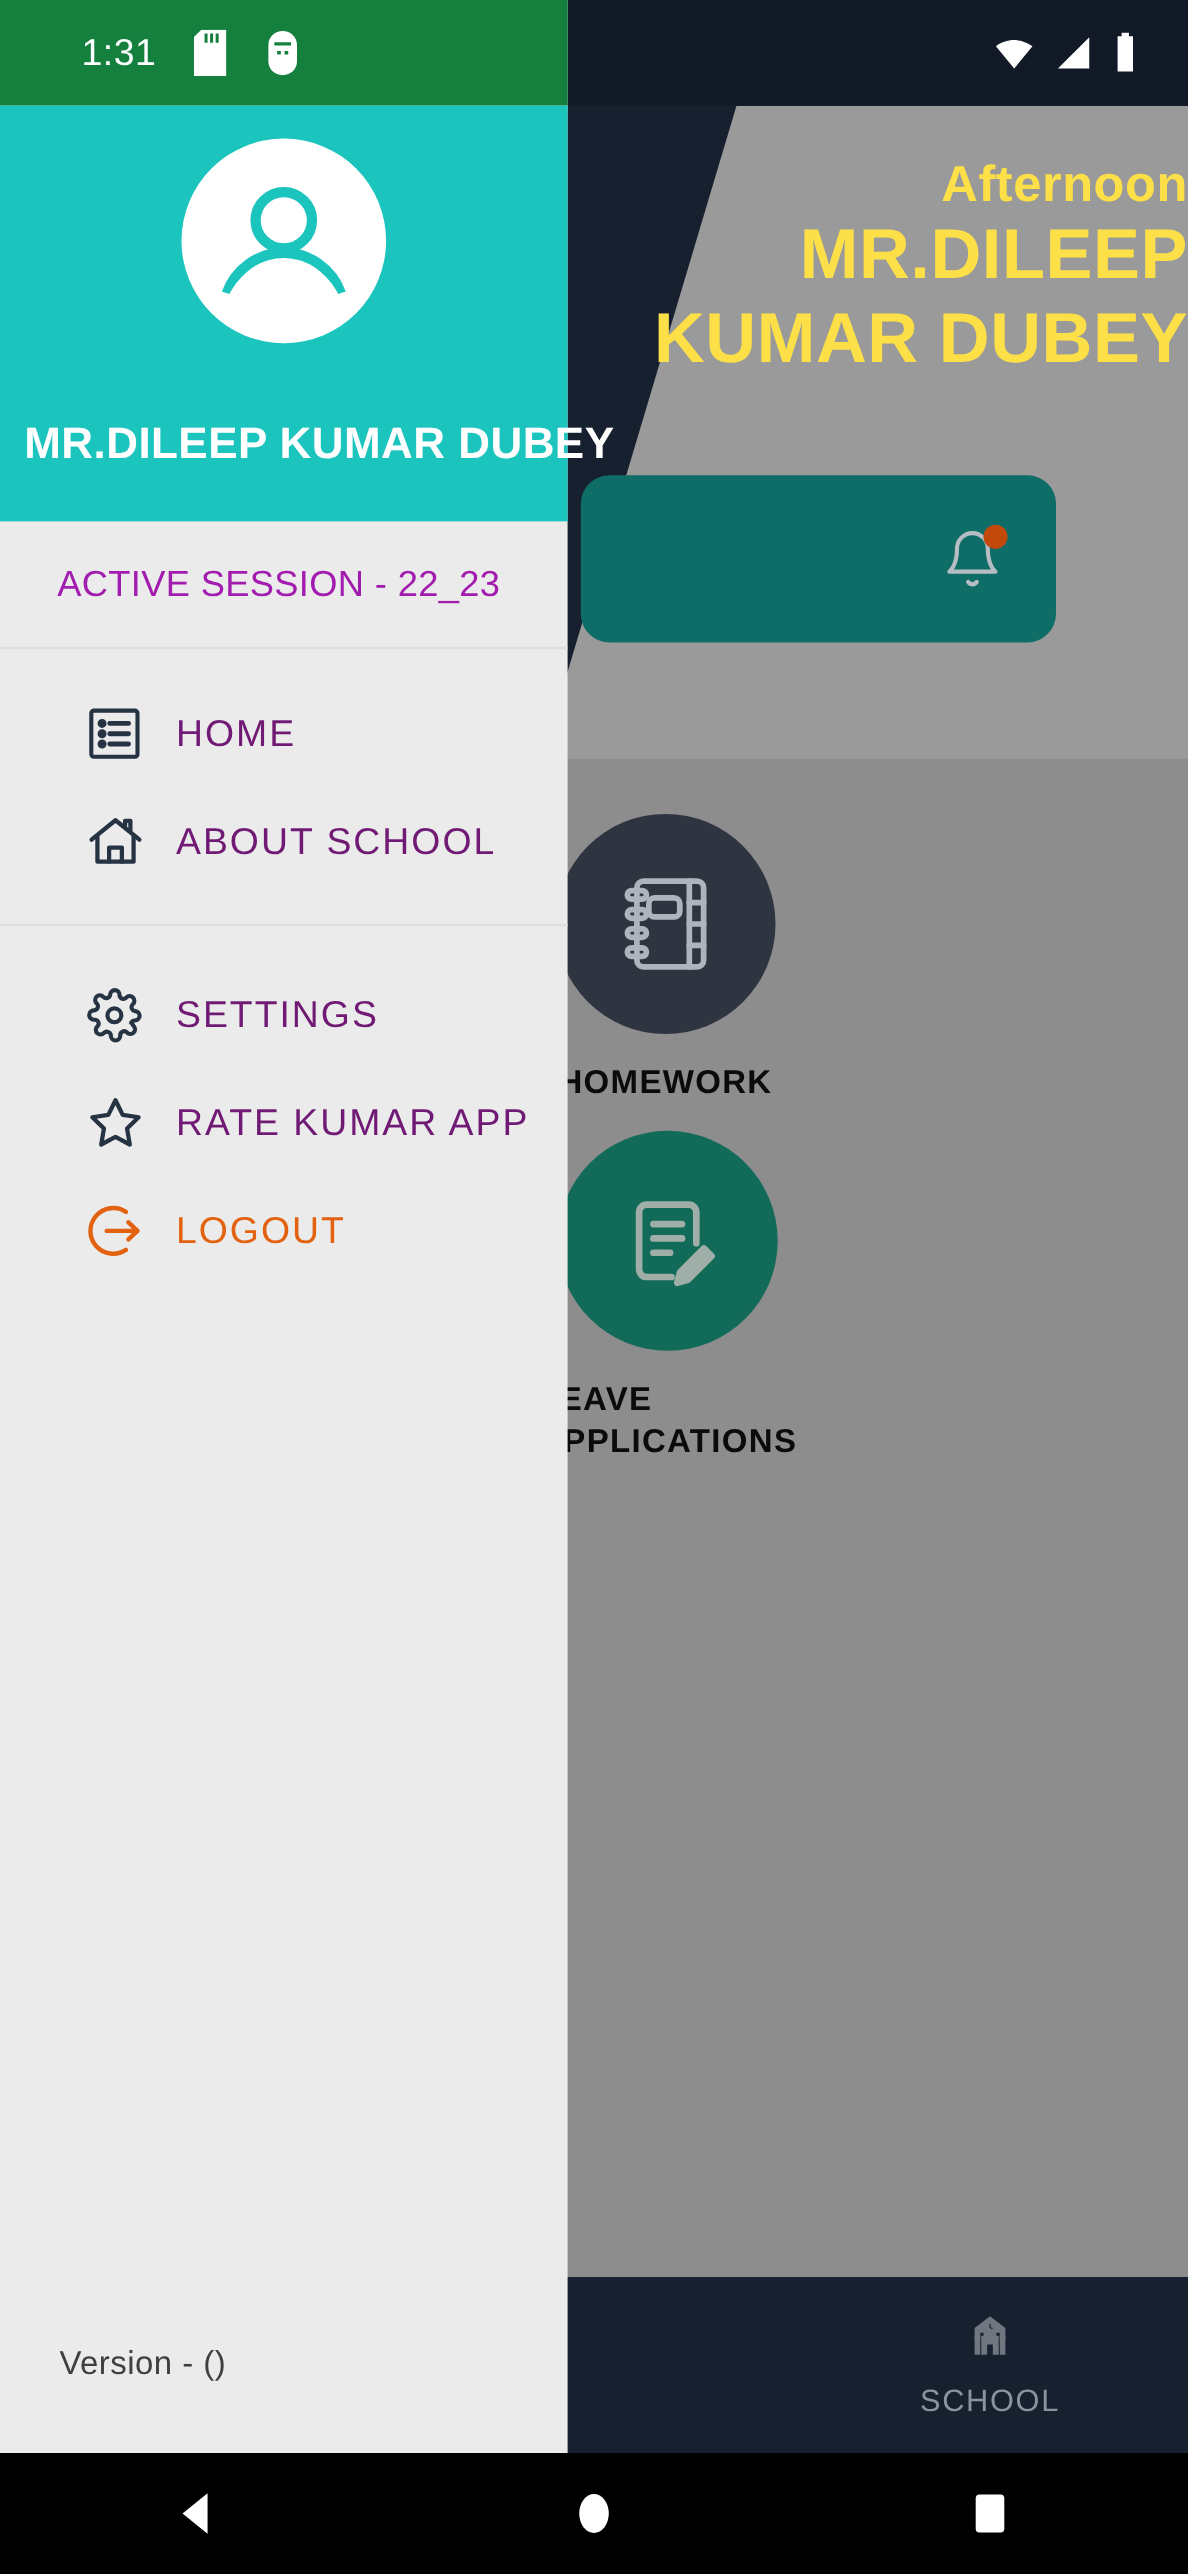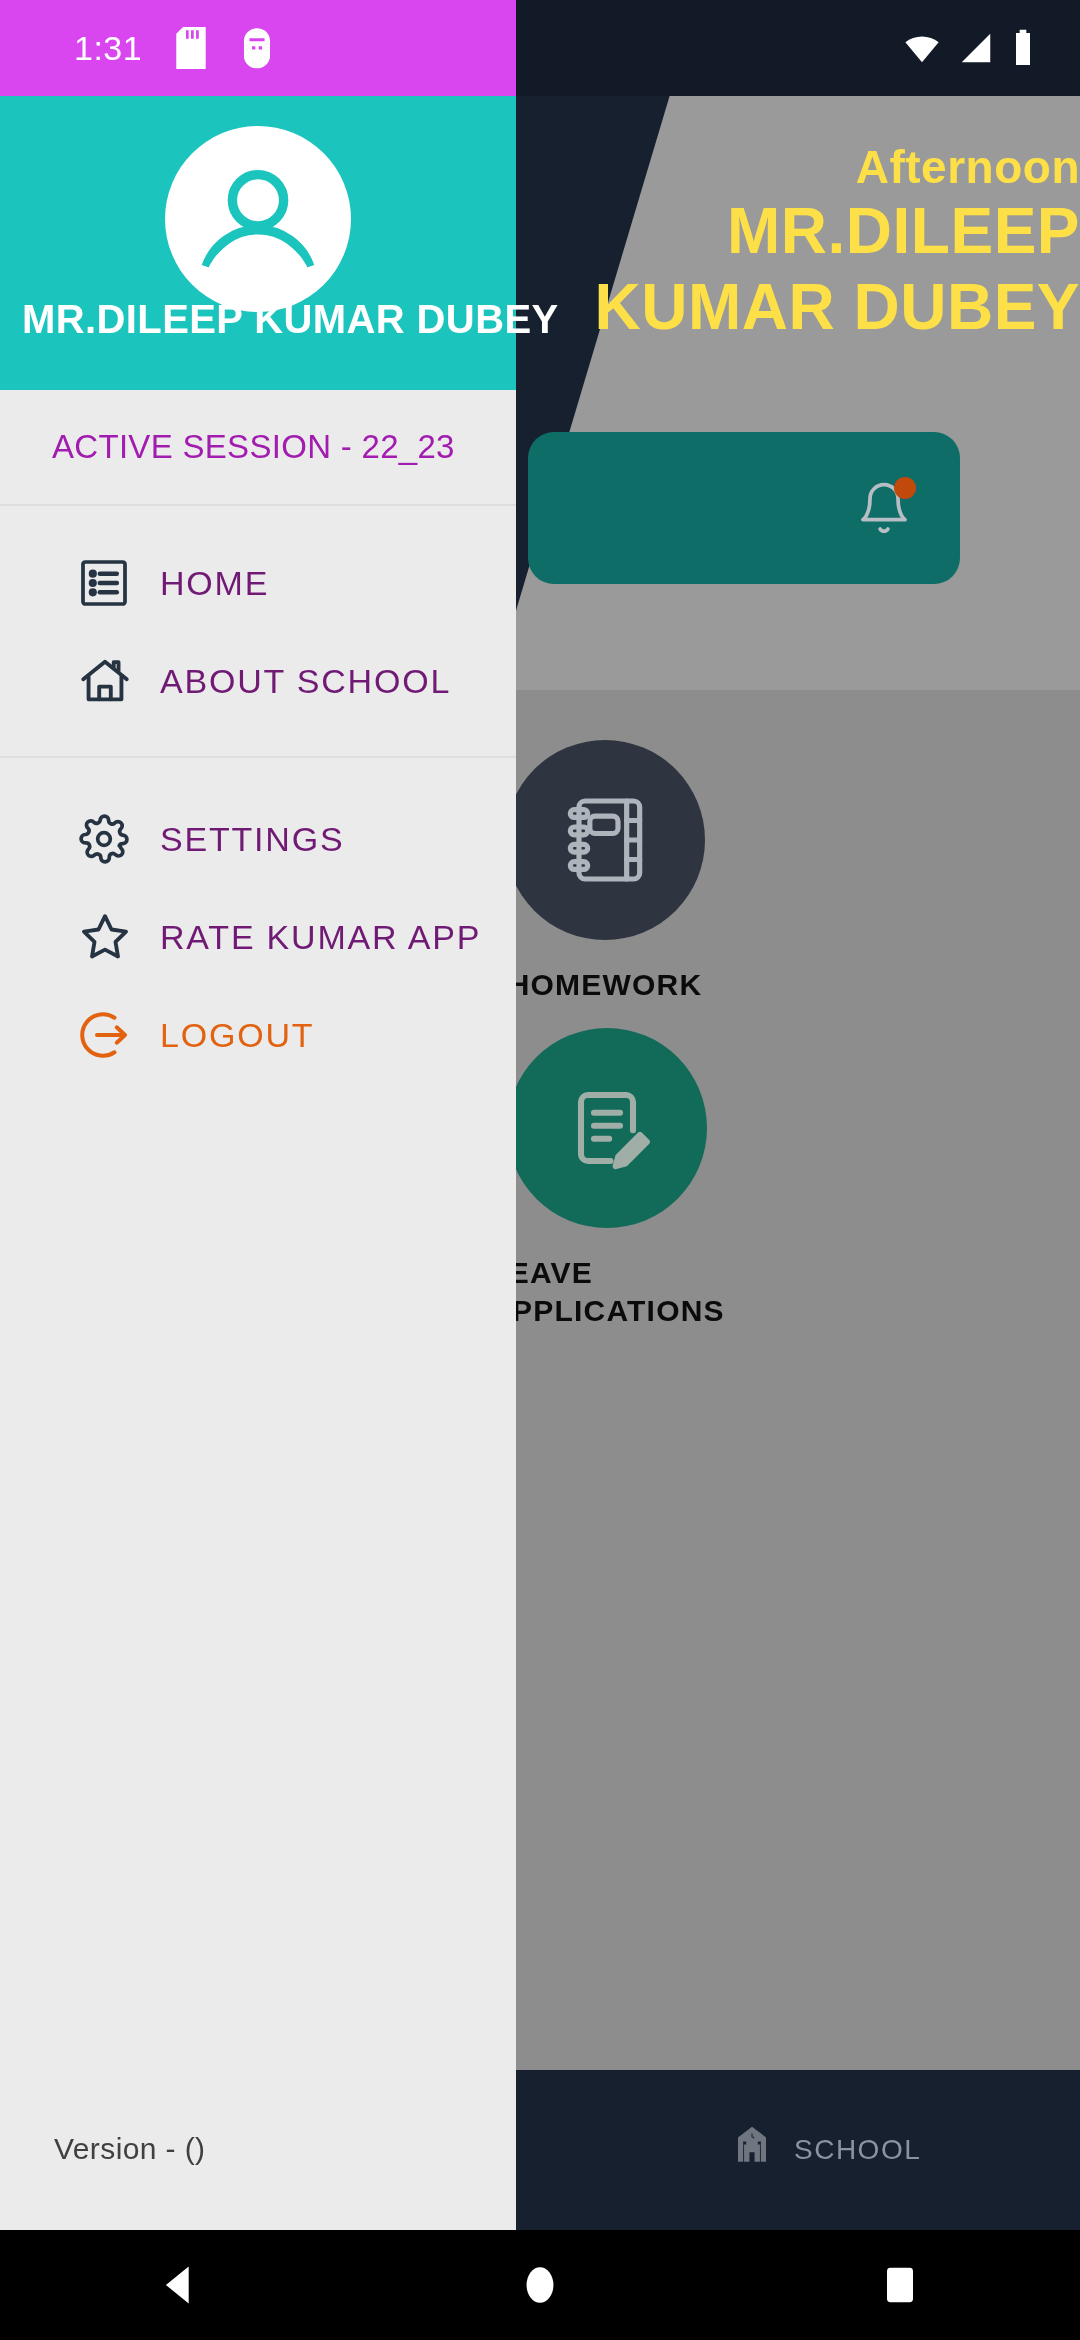--- a/index.html
+++ b/index.html
@@ -77,41 +77,41 @@
   #tile-leave .circle { background:#126B58; }
 
   
   #bg-bottomnav {
     position:absolute; bottom:110px; left:0; width:1080px; height:160px;
     background:#17202F;
     display:flex; align-items:center; justify-content:flex-end;
     padding-right:0px;
   }
   #bg-bottomnav .navitem {
-    width:360px; display:flex; 
+    width:360px; display:flex; flex-direction:column;
     align-items:center; gap:10px;
   }
   #bg-bottomnav .navlabel {
     color:#8A939F; font-size:28px; letter-spacing:1.5px;
   }
 
   
   #drawer {
     position:absolute; top:0; left:0; width:516px; height:2230px;
     background:#EBEBEB; z-index:5;
     display:flex; flex-direction:column;
   }
   #drawer-statusbar {
-    height:96px; background:#d946ef;
+    height:96px; background:#15803d;
     display:flex; align-items:center; padding-left:74px; gap:34px;
   }
   #clock { color:#FFFFFF; font-size:34px; letter-spacing:.5px; }
 
   #drawer-header {
-    height:294px; background:#1CC4BE;
+    height:378px; background:#1CC4BE;
     position:relative;
     display:flex; flex-direction:column; align-items:center;
   }
   #avatar {
     margin-top:30px;
     width:186px; height:186px; border-radius:50%;
     background:#FFFFFF;
     display:flex; align-items:center; justify-content:center;
   }
   #drawer-username {

